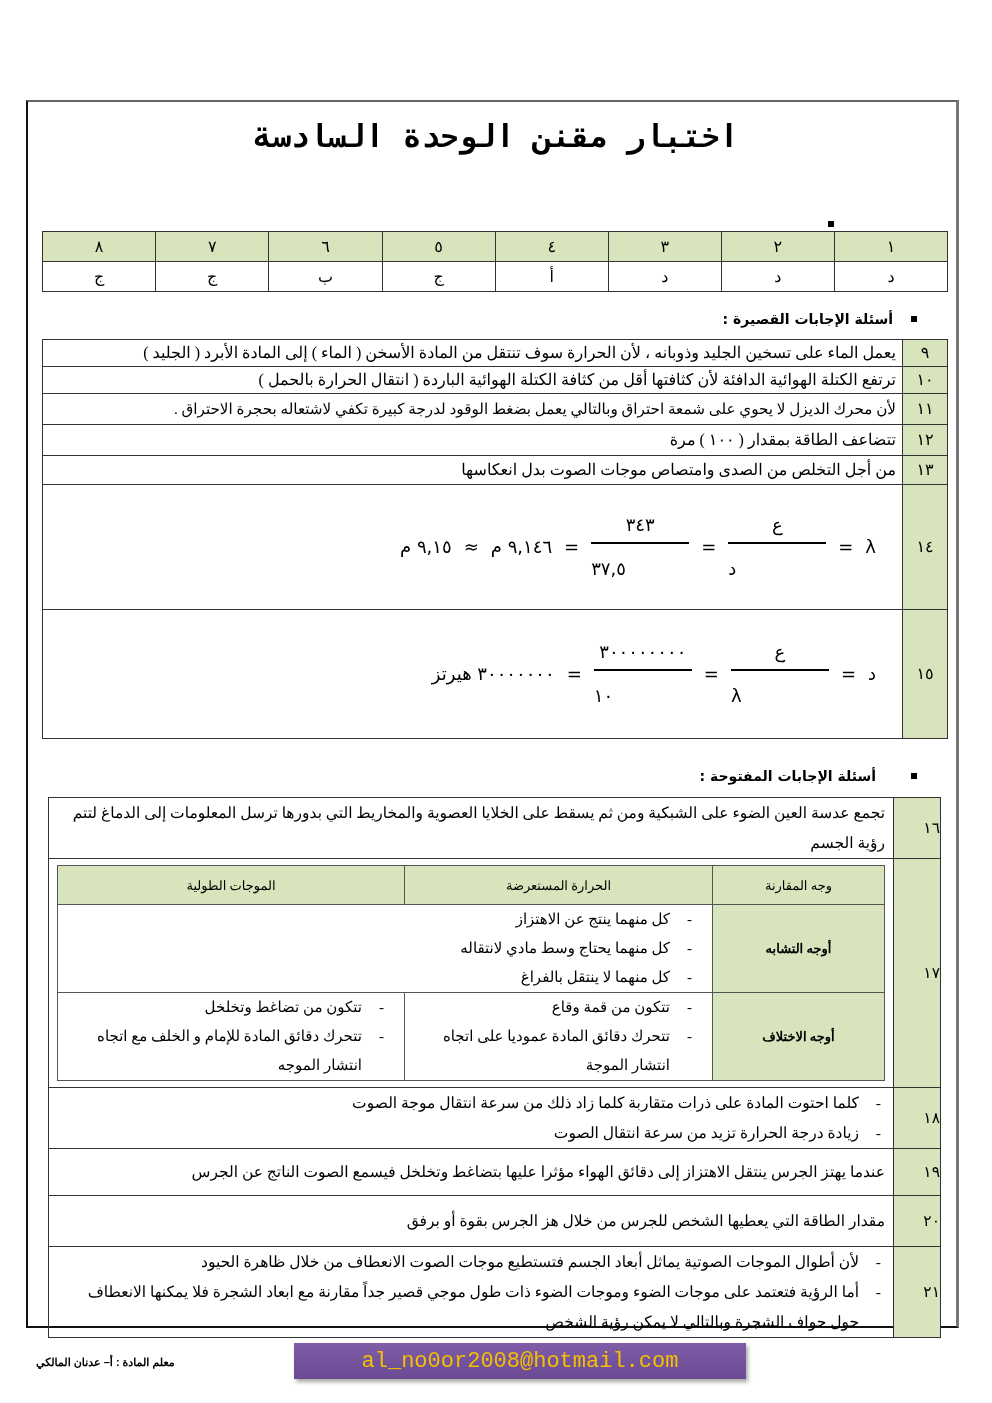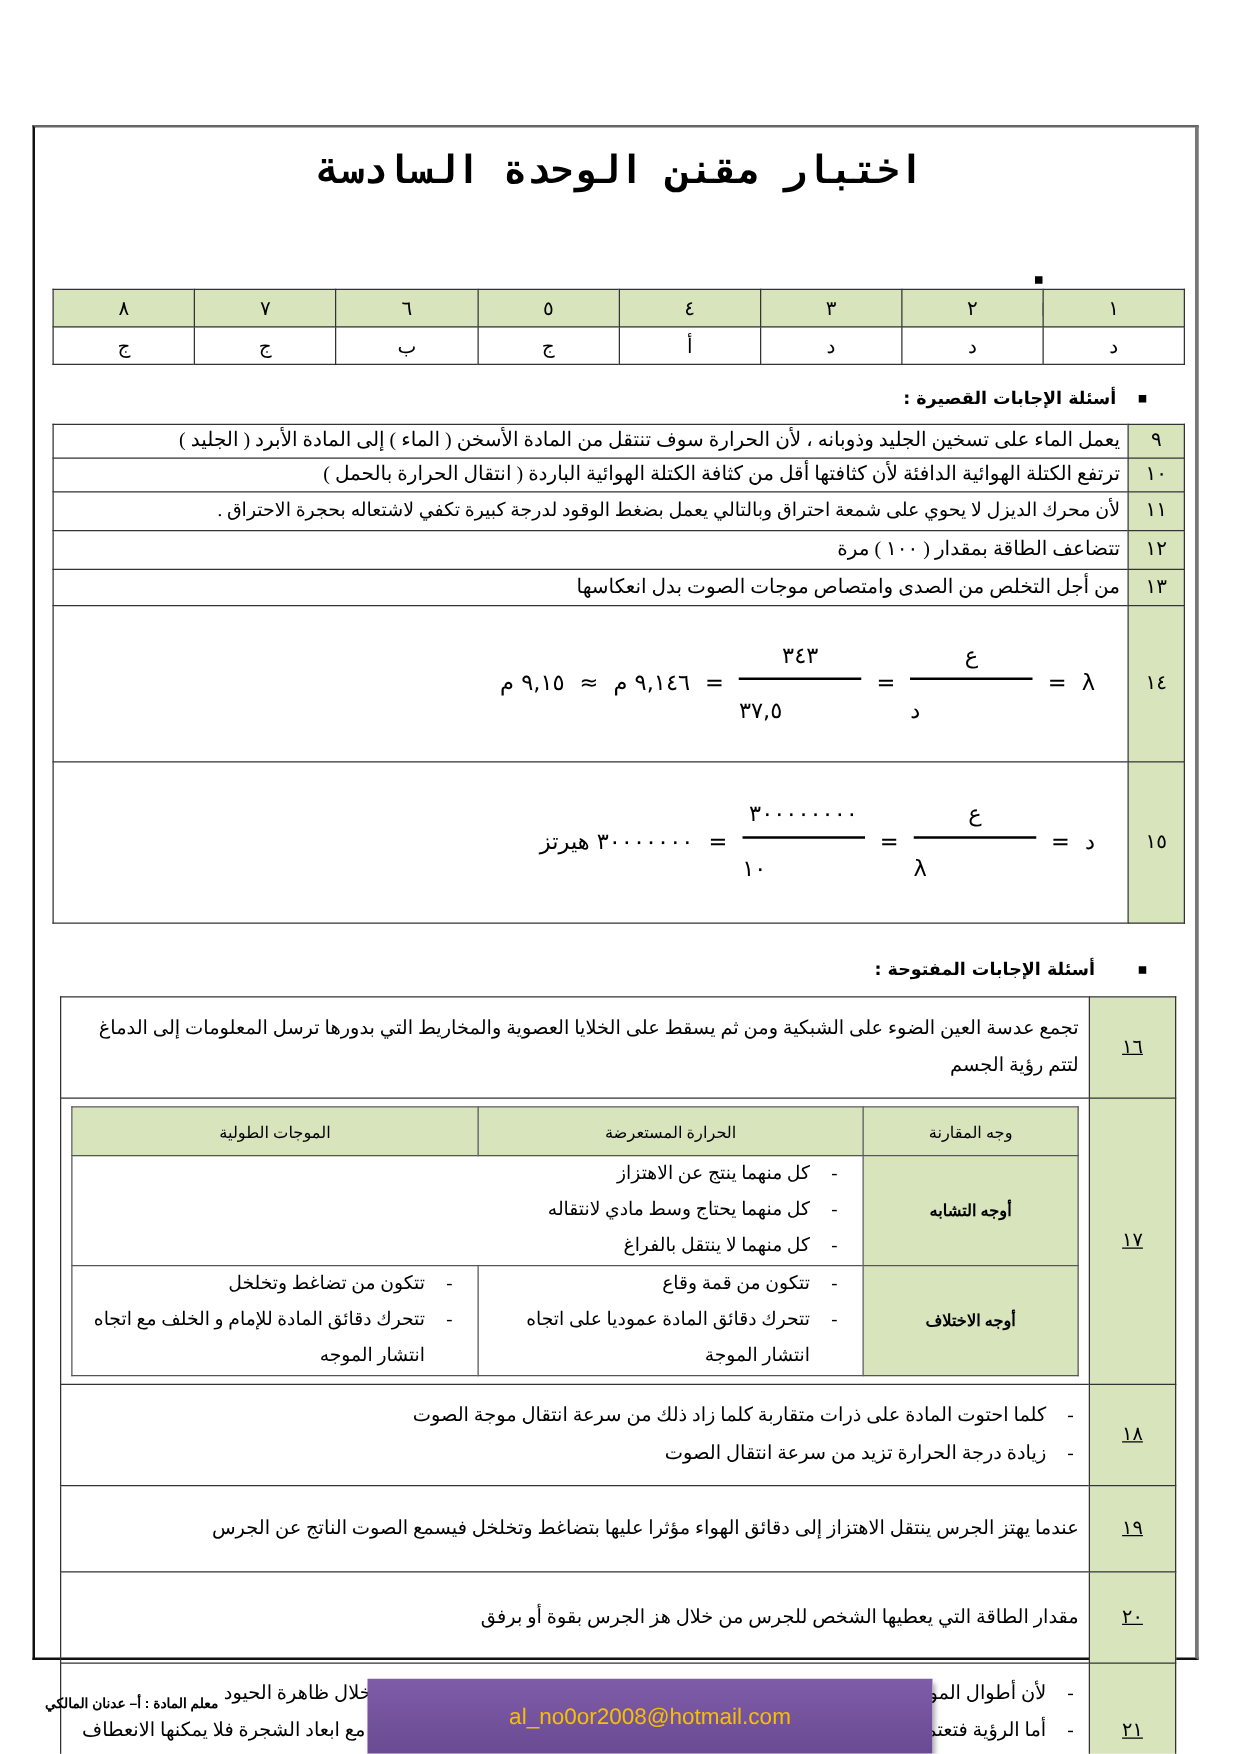--- a/index.html
+++ b/index.html
@@ -15,30 +15,30 @@
   .mc td { height: 27px; text-align: center; font-size: 16px; width: 113px; }
   .sa { left: 42px; top: 339px; width: 906px; }
   .sa td { font-size: 16px; padding: 0 6px; line-height: 26px; }
   .sa td.num { width: 44px; text-align: center; padding: 0; }
   .frac { display: inline-flex; flex-direction: column; align-items: flex-end; vertical-align: middle; }
   .frac .n { padding: 0 4px 4px; border-bottom: 2px solid #000; min-width: 90px; text-align: center; }
   .frac .d { padding-top: 12px; text-align: center; }
   .eq { display: flex; align-items: center; gap: 12px; font-size: 18px; font-family: "DejaVu Sans", sans-serif; direction: rtl; }
   .oa { left: 48px; top: 797px; width: 893px; }
   .oa td { font-size: 15.5px; padding: 0 8px; line-height: 30px; }
-  .oa td.num { width: 46px; text-align: center; padding: 11px; text-decoration: underline; }
+  .oa td.num { width: 46px; text-align: right; padding: 0; }
   .cmp { width: 100%; border-collapse: collapse; position: static; direction: rtl; margin: 6px 0; }
   .cmp td, .cmp th { border: 1px solid #555; font-size: 15px; line-height: 29px; }
   .cmp th { font-weight: normal; font-size: 13px; height: 36px; background: #d8e4bc; }
   .cmp td.label { background: #d8e4bc; text-align: center; width: 155px; font-size: 13px; font-weight: bold; }
   .dashlist { list-style: none; margin: 0; padding: 0 8px; }
   .dashlist li { position: relative; padding-right: 26px; }
   .dashlist li::before { content: "-"; position: absolute; right: 4px; }
   .footer-name { position: absolute; left: 36px; top: 1356px; font-size: 11px; font-weight: bold; direction: rtl; font-family: Liberation Sans, sans-serif; }
-  .email { position: absolute; left: 294px; top: 1343px; width: 452px; height: 60px; background: linear-gradient(#7f5ca8, #6a4a93); box-shadow: 2px 3px 4px rgba(0,0,0,0.35); display: flex; align-items: center; justify-content: center; color: #f5c000; font-family: Liberation Sans, sans-serif; font-size: 18px; }
+  .email { position: absolute; left: 294px; top: 1343px; width: 452px; height: 36px; background: linear-gradient(#7f5ca8, #6a4a93); box-shadow: 2px 3px 4px rgba(0,0,0,0.35); display: flex; align-items: center; justify-content: center; color: #f5c000; font-family: Liberation Mono, monospace; font-size: 22px; }
 </style>
 </head>
 <body>
 
 <div class="frame"></div>
 
 <div class="title">اختبار مقنن الوحدة السادسة</div>
 
 <div class="section-h" style="top:221px;flex-direction:column;">
   <span class="bullet"></span>

